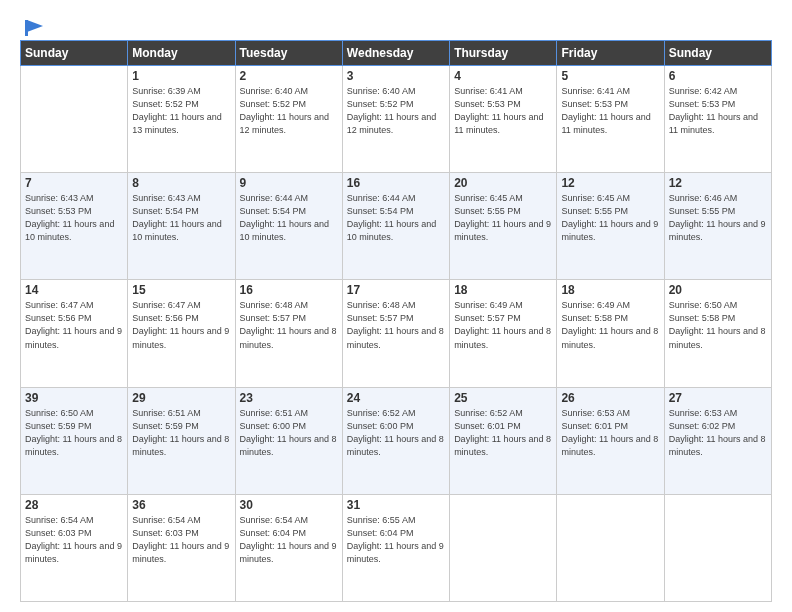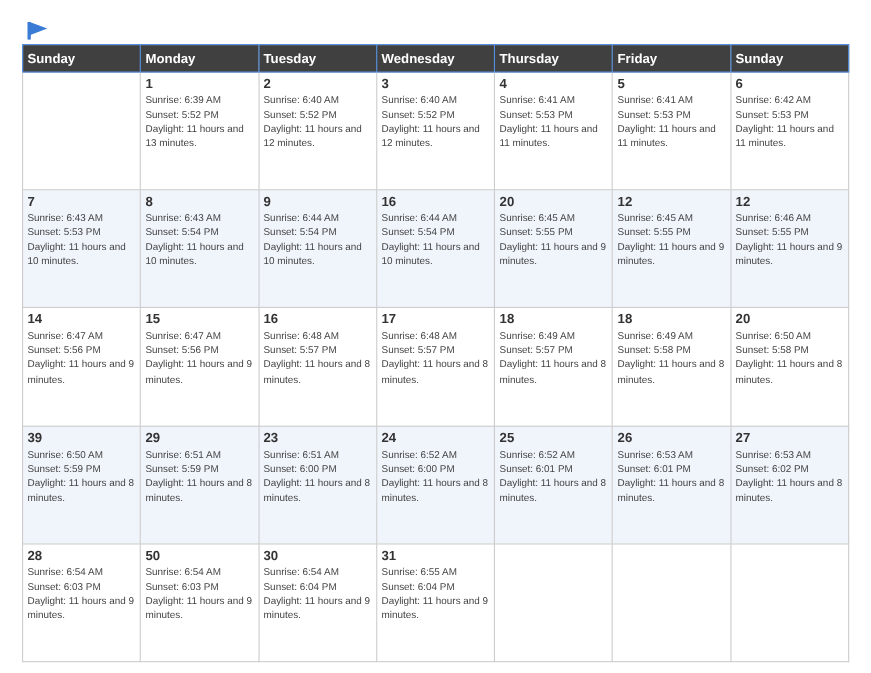--- a/index.html
+++ b/index.html
@@ -240,21 +240,21 @@
             <span class="day-number">27</span>
             <div class="day-info">Sunrise: 6:53 AM<br>Sunset: 6:02 PM<br>Daylight: 11 hours and 8 minutes.</div>
           </td>
         </tr>
         <tr class="row-white">
           <td>
             <span class="day-number">28</span>
             <div class="day-info">Sunrise: 6:54 AM<br>Sunset: 6:03 PM<br>Daylight: 11 hours and 9 minutes.</div>
           </td>
           <td>
-            <span class="day-number">50</span>
+            <span class="day-number">36</span>
             <div class="day-info">Sunrise: 6:54 AM<br>Sunset: 6:03 PM<br>Daylight: 11 hours and 9 minutes.</div>
           </td>
           <td>
             <span class="day-number">30</span>
             <div class="day-info">Sunrise: 6:54 AM<br>Sunset: 6:04 PM<br>Daylight: 11 hours and 9 minutes.</div>
           </td>
           <td>
             <span class="day-number">31</span>
             <div class="day-info">Sunrise: 6:55 AM<br>Sunset: 6:04 PM<br>Daylight: 11 hours and 9 minutes.</div>
           </td>

